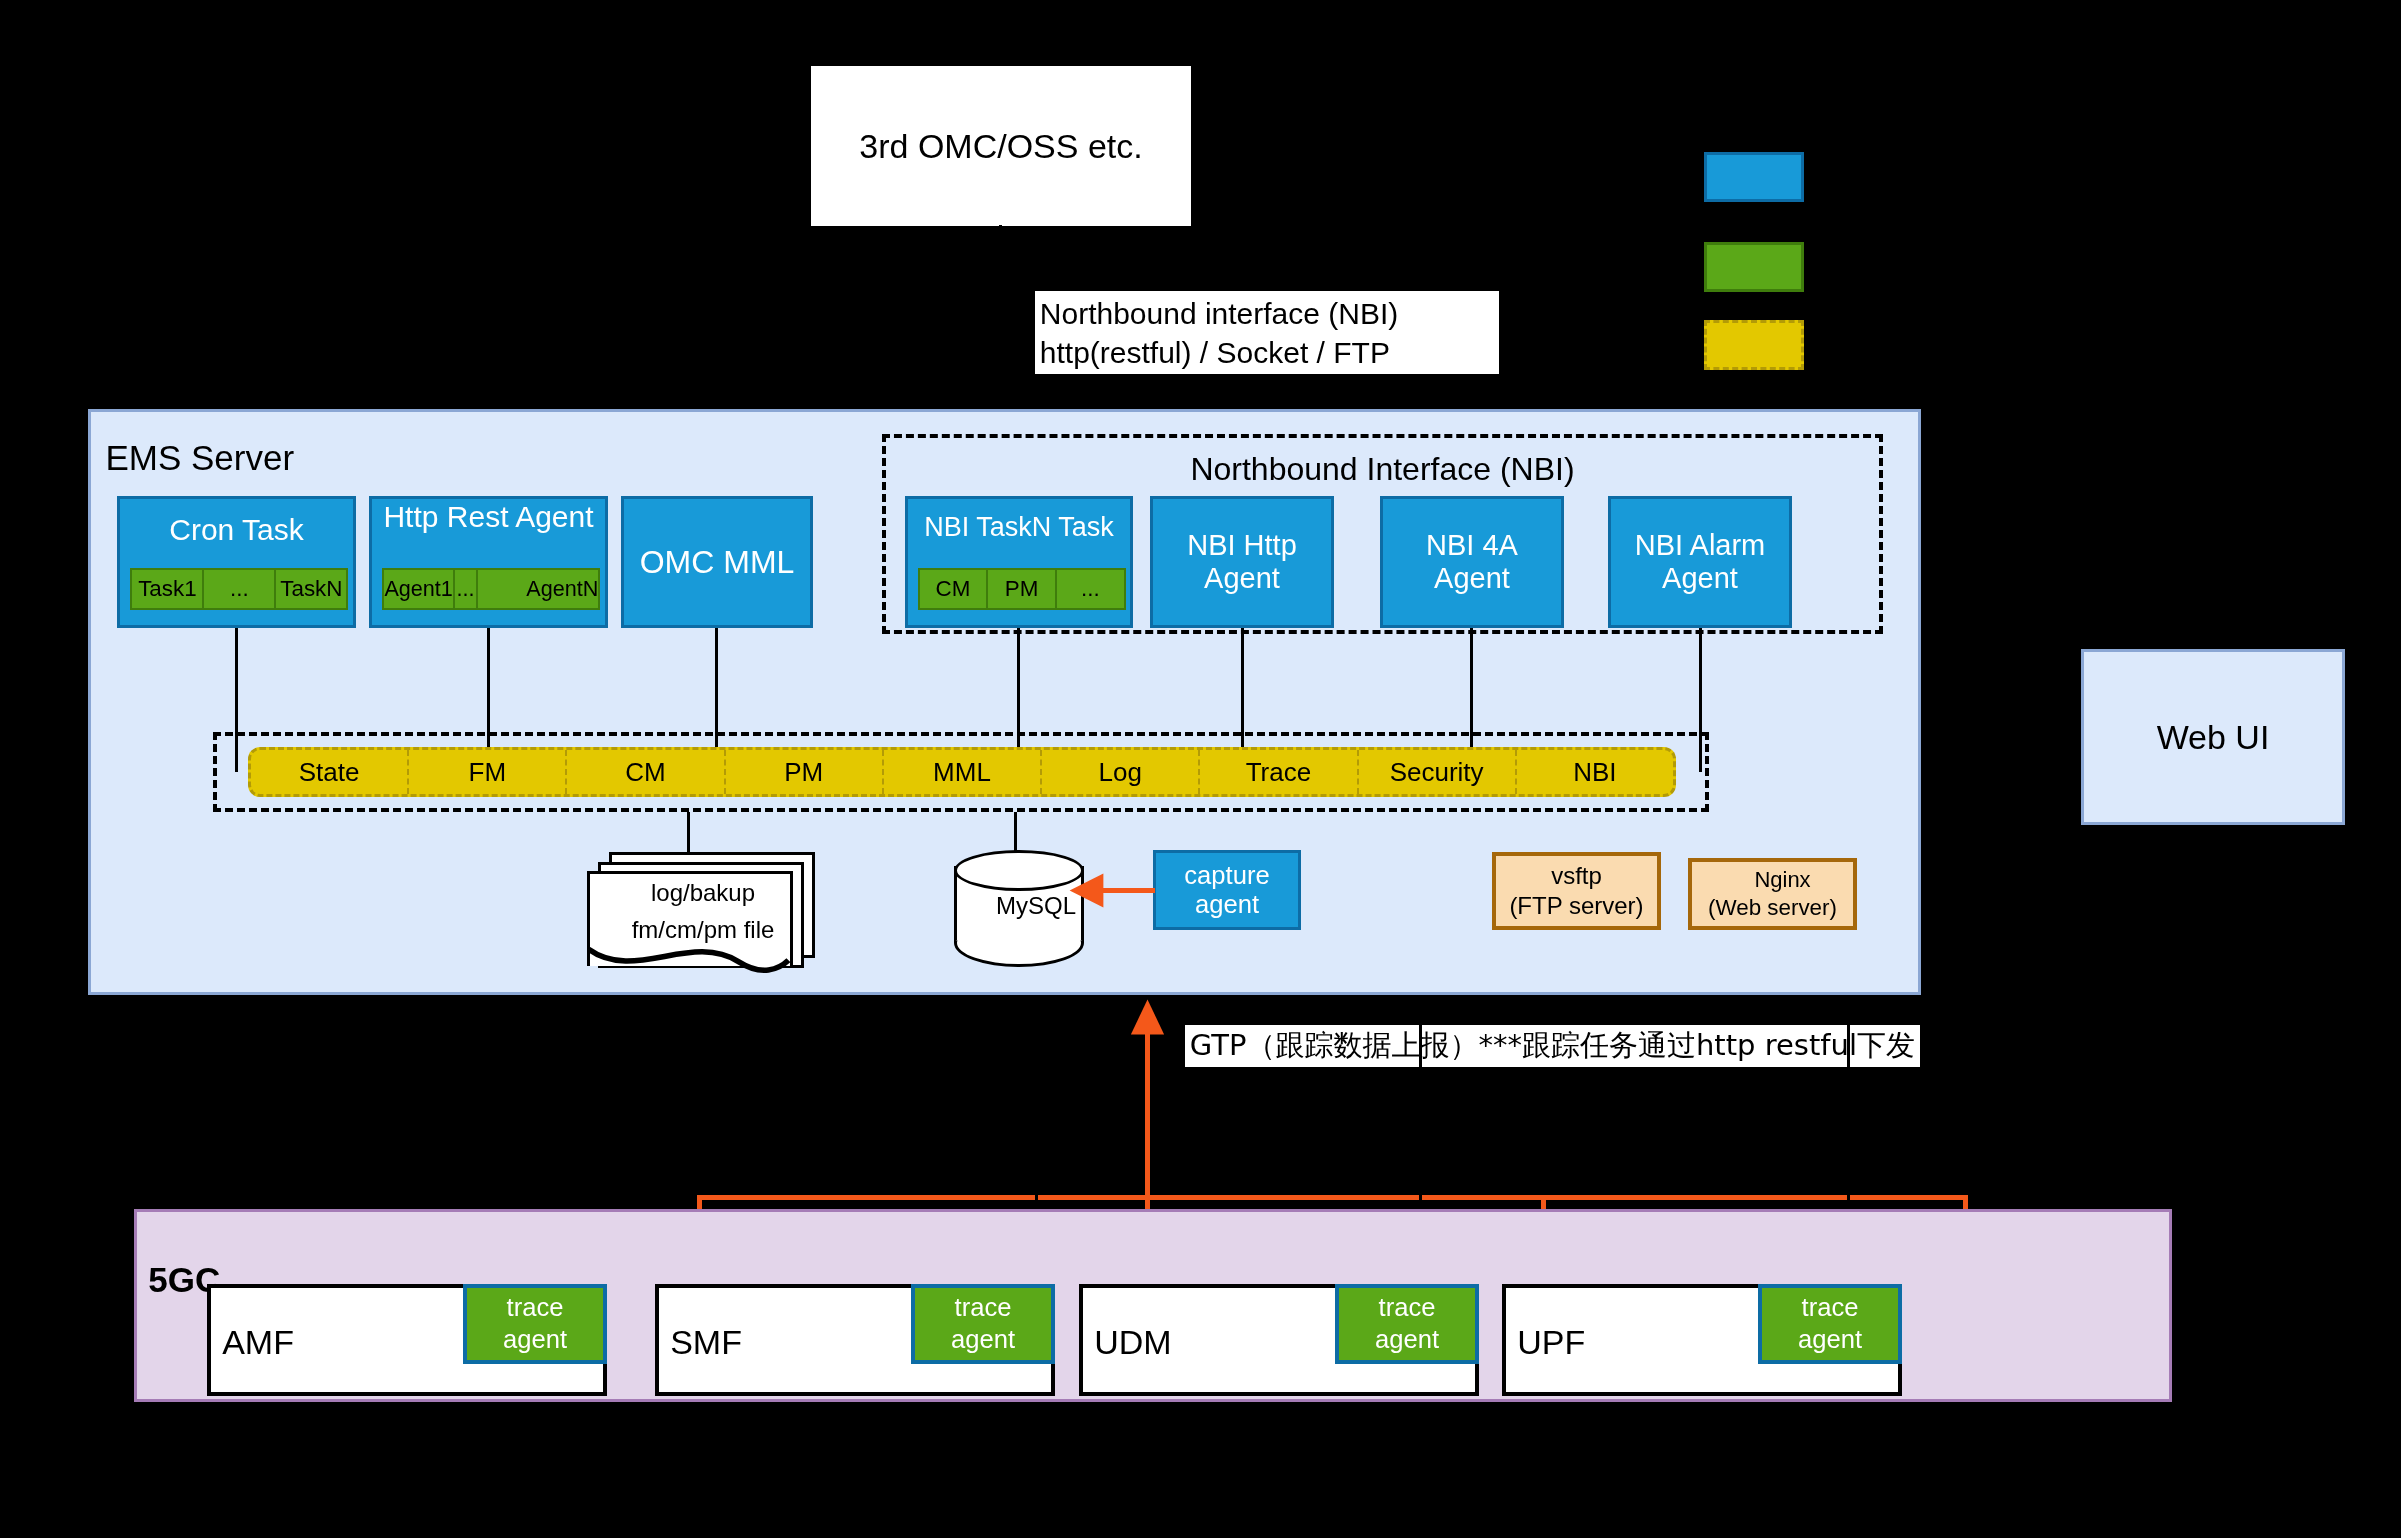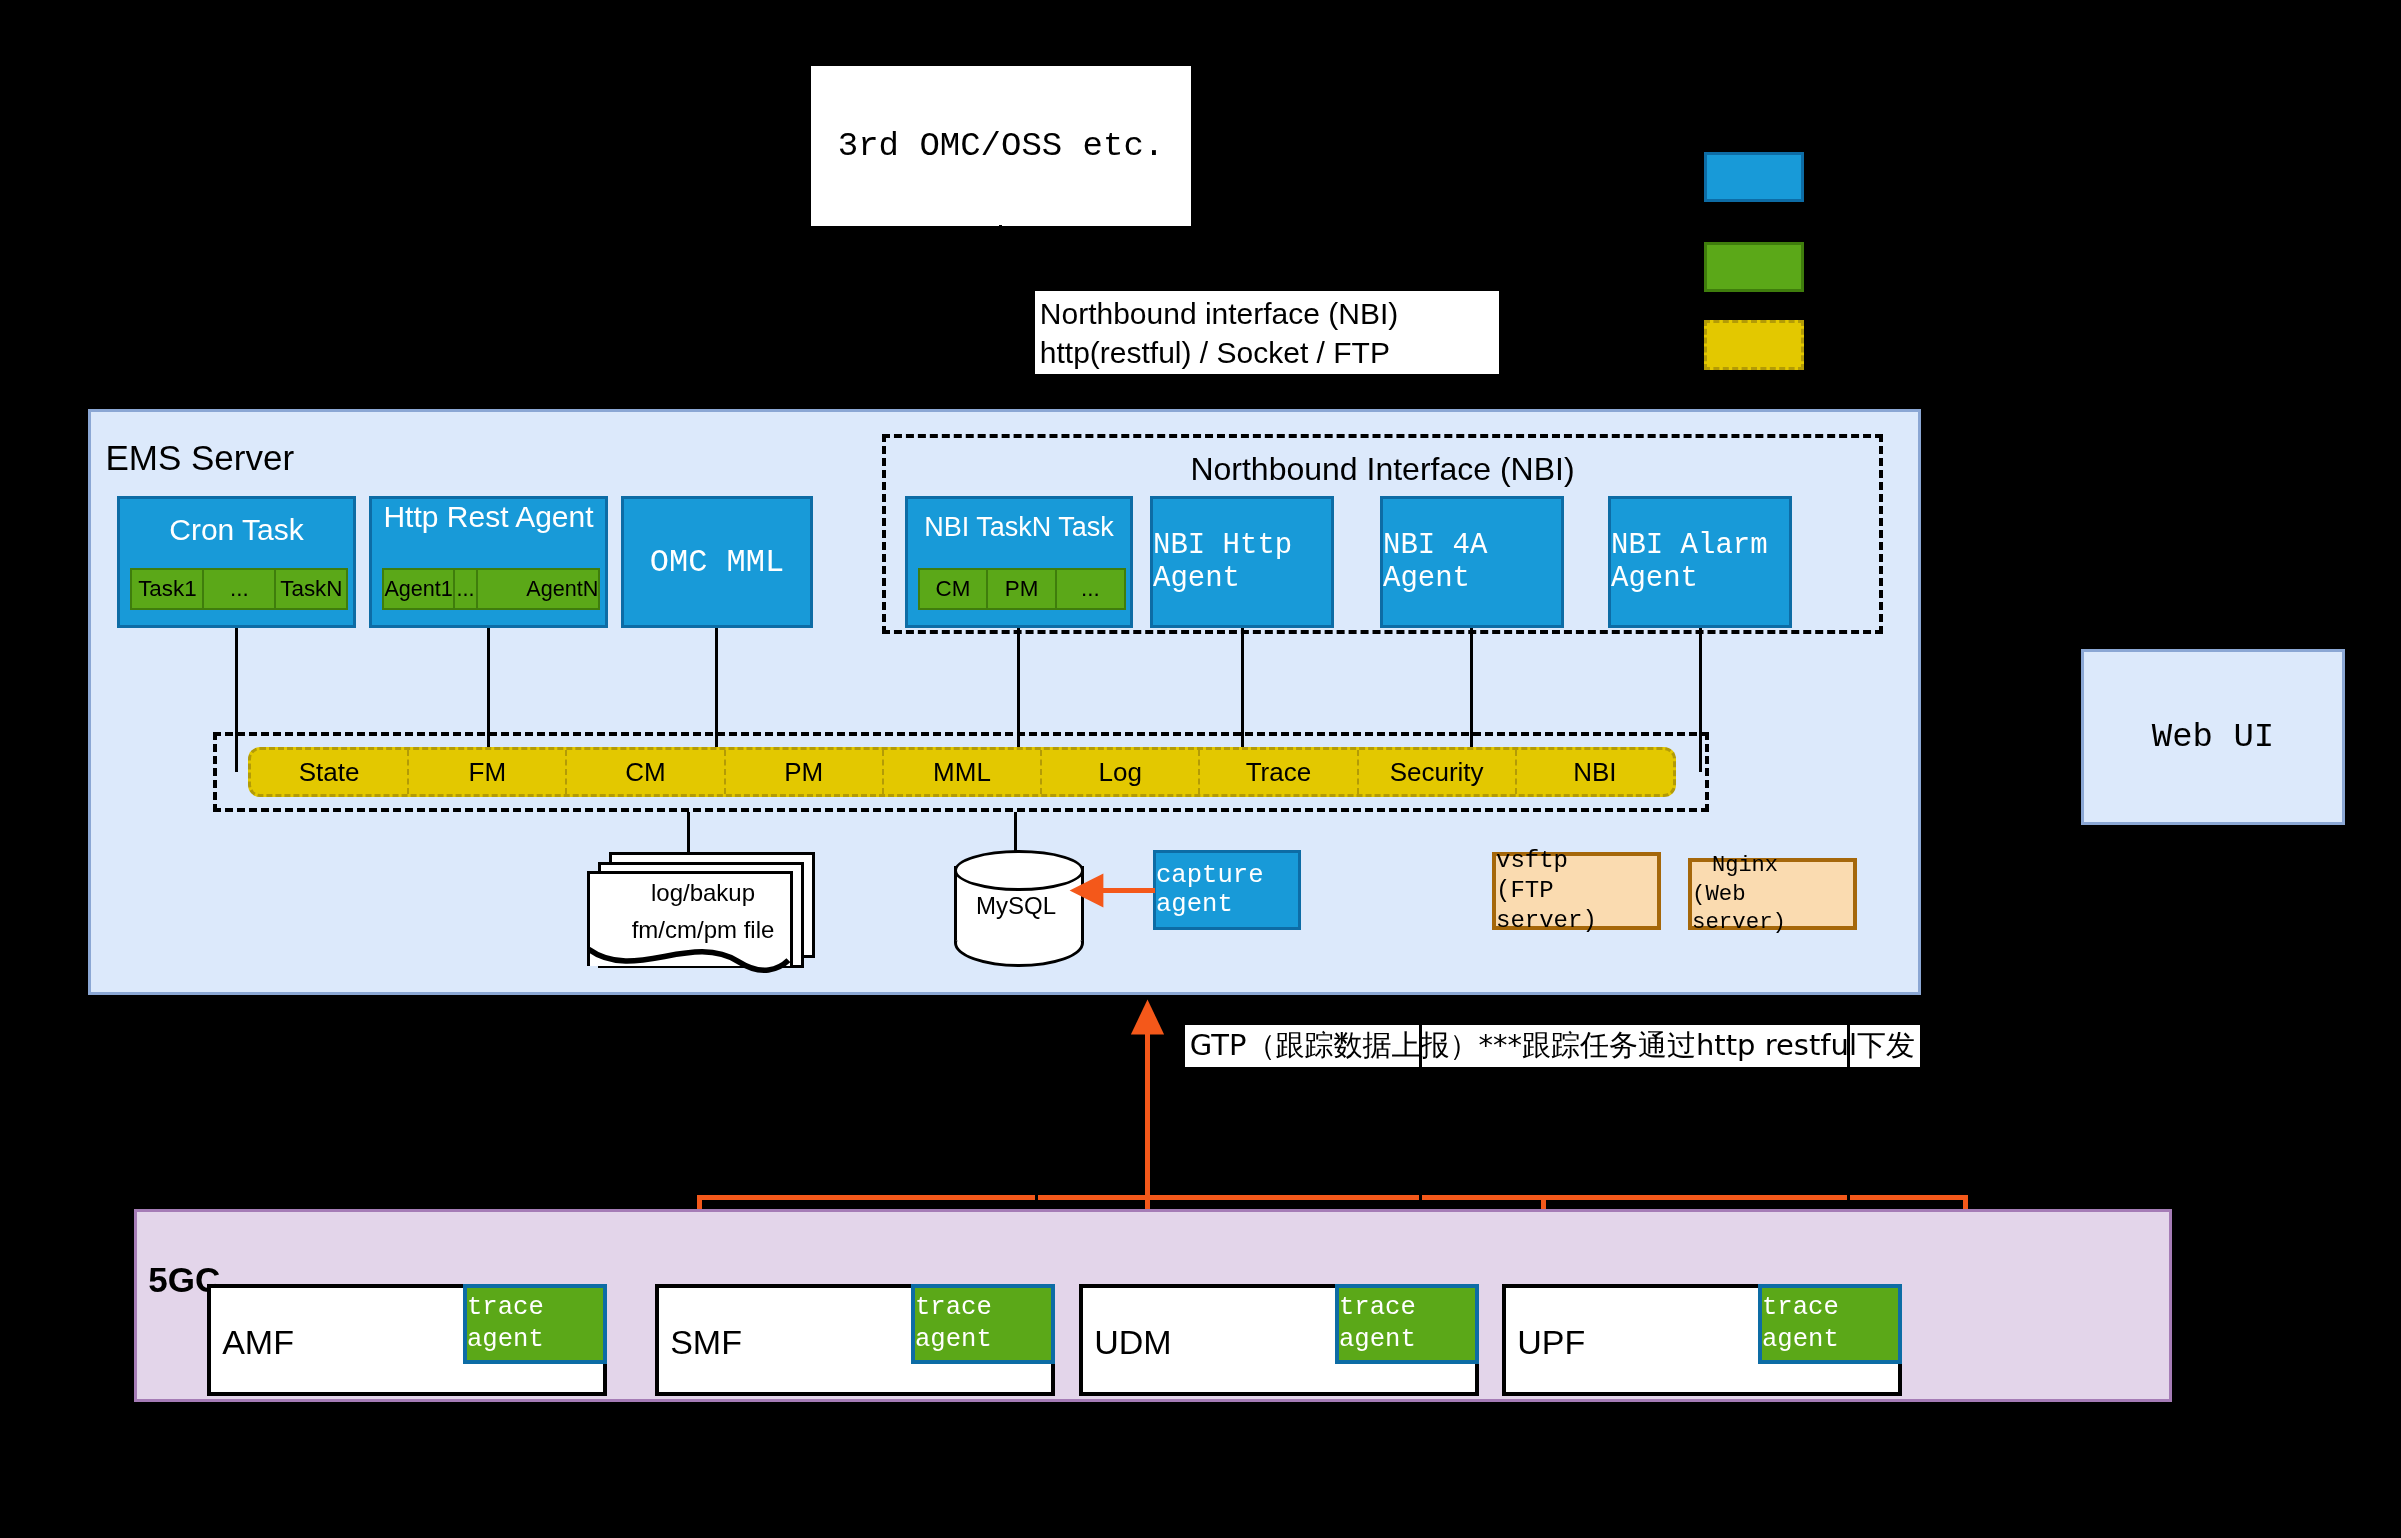--- a/index.html
+++ b/index.html
@@ -1,19 +1,19 @@
 <!DOCTYPE html>
 <html style="font-size:12.8px"><head>
 <meta charset="utf-8">
 <style>
   html,body{margin:0;padding:0;background:#000;}
   body{width:2401px;height:1538px;position:relative;overflow:hidden;
        font-family:"Liberation Sans","DejaVu Sans",sans-serif;}
   .abs{position:absolute;box-sizing:border-box;}
-  .ctr{display:flex;align-items:center;justify-content:center;text-align:left;font-family:Liberation Mono, monospace;}
+  .ctr{display:flex;align-items:center;justify-content:center;text-align:center;}
 
   
   .whitebox{background:#ffffff;color:#000;}
 
   
   .ems-panel{background:#dce9fb;border:3.2px solid #8ba7d4;}
   .gc-panel{background:#e3d5ea;border:3.2px solid #a57cb6;}
 
   
   .dashed-black{border:4px dashed #000;background:transparent;}
@@ -180,21 +180,21 @@
       <path d="M2,4 C60,46 130,-18 190,20 C218,38 240,30 252,18" fill="#fff" stroke="#000" stroke-width="7"></path>
     </svg>
     <div class="doctext" style="left:0;top:27px;font-size:24px;">log/bakup</div>
     <div class="doctext" style="left:0;top:64px;font-size:24px;">fm/cm/pm file</div>
   </div>
 
   <div class="abs" style="left:863px;top:438px;width:124px;height:112px;">
     <div class="cyl-body" style="left:0;top:16px;width:124px;height:77px;"></div>
     <div class="cyl-bot" style="left:0;top:69px;width:124px;height:42px;"></div>
     <div class="cyl-top" style="left:0;top:0;width:124px;height:35px;"></div>
-    <div class="cyl-label" style="left:0;top:42px;font-size:24px;">MySQL</div>
+    <div class="cyl-label" style="left:0;top:42px;font-size:24px;padding-left:20px;">MySQL</div>
   </div>
 
   <div class="abs bluebox ctr" style="left:1062px;top:438px;width:148px;height:80px;">
     <div style="width:100%;">
       <div style="font-size:25.6px;">capture</div>
       <div style="font-size:25.6px;">agent</div>
     </div>
   </div>
 
   <div class="abs ohline" style="left:1006px;top:476px;width:58px;height:4.8px;"></div>

